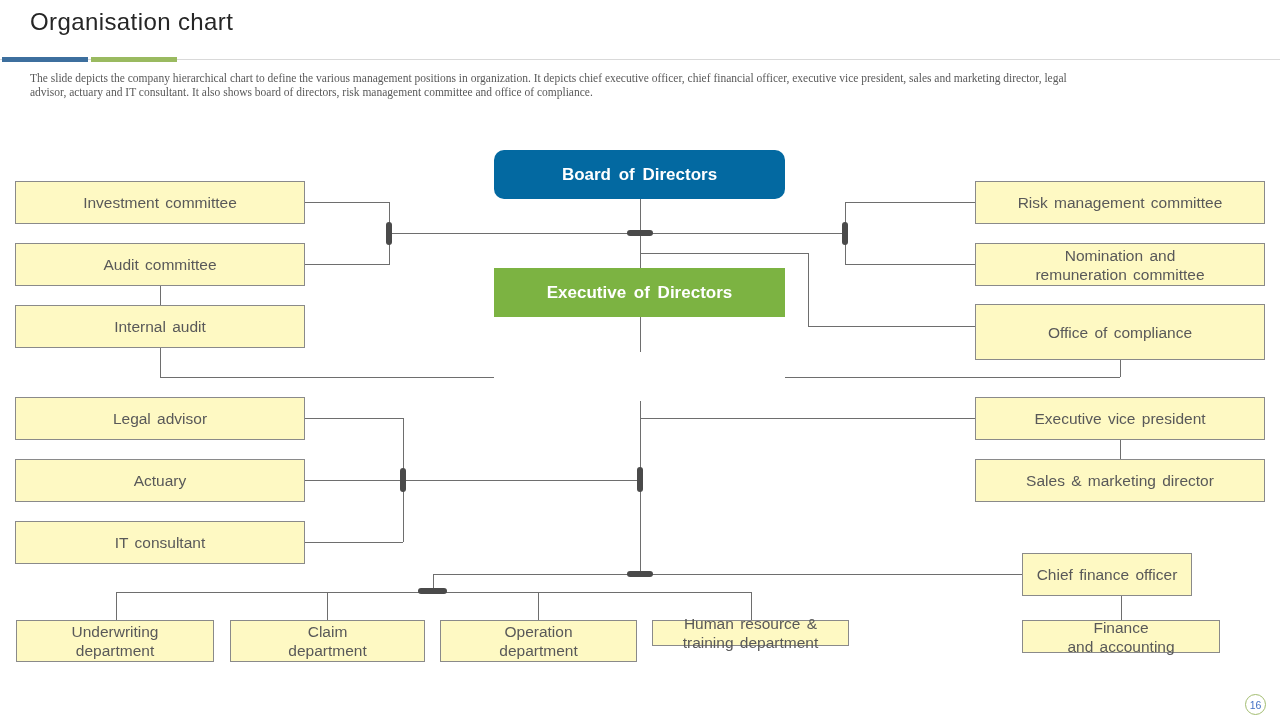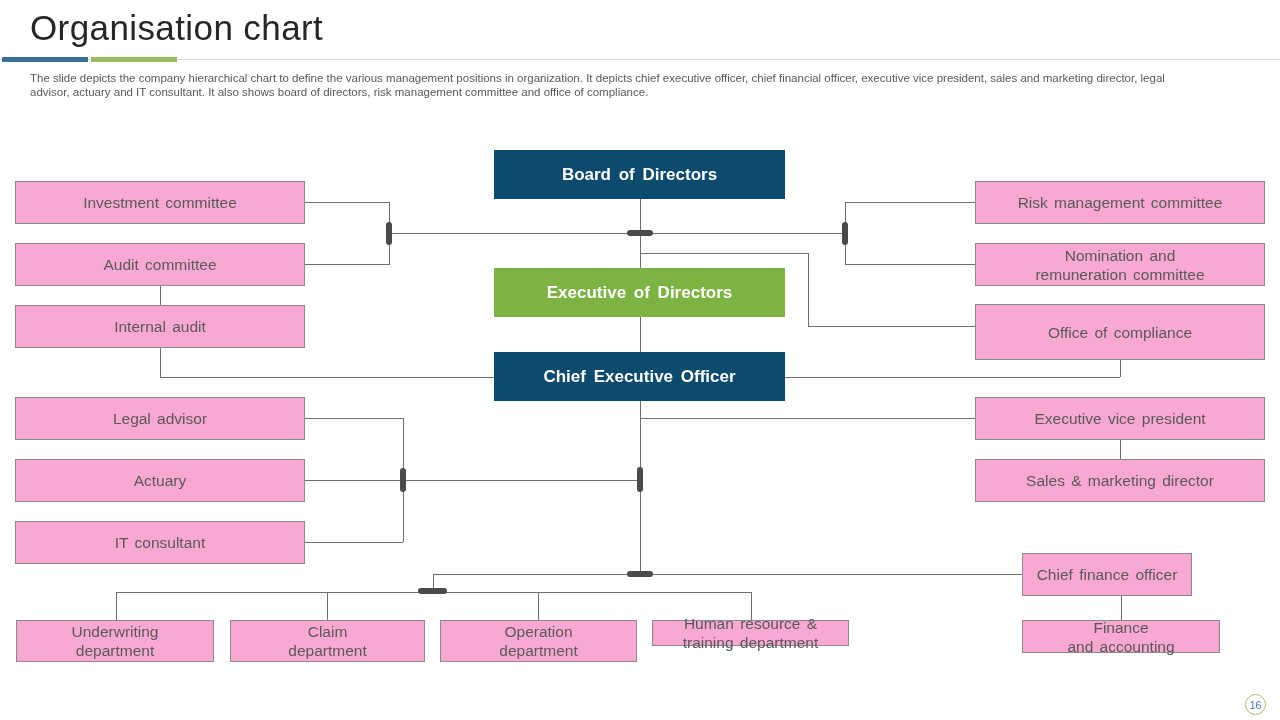--- a/index.html
+++ b/index.html
@@ -1,31 +1,31 @@
 <!DOCTYPE html>
 <html><head>
 <meta charset="utf-8">
 <style>
   html,body{margin:0;padding:0;background:#ffffff;}
   .slide{position:relative;width:1280px;height:720px;background:#ffffff;overflow:hidden;
          font-family:"Liberation Sans",sans-serif;}
-  .title{position:absolute;left:30px;top:8px;font-size:35px;font-weight:400;color:#262626;
+  .title{position:absolute;left:30px;top:8px;font-size:24px;font-weight:400;color:#262626;
          letter-spacing:.4px;}
   .divider-line{position:absolute;left:0;top:59px;width:1280px;height:1px;background:#d9d9d9;}
   .seg{position:absolute;top:57px;height:5px;}
   .seg.blue{left:2px;width:86px;background:#3d6f9e;}
   .seg.green{left:91px;width:86px;background:#9aba60;}
   .desc{position:absolute;left:30px;top:71px;width:1232px;font-size:11.5px;line-height:14px;
-        color:#595959;}
-  .node{position:absolute;box-sizing:border-box;border:1px solid #8a8a8a;background:#f9a8d4;
+        color:#595959;font-family:Liberation Serif, serif;}
+  .node{position:absolute;box-sizing:border-box;border:1px solid #8a8a8a;background:#fef9c3;
         color:#595959;font-size:15.5px;line-height:19px;word-spacing:2px;
         display:flex;flex-direction:column;align-items:center;justify-content:center;
         text-align:center;}
   .node.primary{border:none;color:#ffffff;font-weight:700;font-size:17px;word-spacing:3px;}
-  .node.blue{background:#0c4a6e;}
+  .node.blue{background:#0369a1;border-radius:10px;}
   .node.green{background:#7cb342;}
   .ln{position:absolute;background:#6e6e6e;}
   .jx{position:absolute;background:#4a4a4a;border-radius:3px;}
   .page-badge{position:absolute;left:1245px;top:694px;width:19px;height:19px;border-radius:50%;
               border:1px solid #a3bd70;display:flex;align-items:center;justify-content:center;
               font-size:10.5px;color:#4472c4;background:#ffffff;}
 </style>
 </head>
 <body>
 
@@ -83,23 +83,20 @@
   <div class="jx" style="left:637px;top:467px;width:6px;height:25px"></div>
   <div class="jx" style="left:627px;top:571px;width:26px;height:6px"></div>
   <div class="jx" style="left:418px;top:588px;width:29px;height:6px"></div>
 
   <div class="node primary blue" style="left:494px;top:150px;width:291px;height:49px">
     <span>Board of Directors</span>
   </div>
   <div class="node primary green" style="left:494px;top:268px;width:291px;height:49px">
     <span>Executive of Directors</span>
   </div>
-  <div class="node primary blue" style="left:494px;top:352px;width:291px;height:49px">
-    <span>Chief Executive Officer</span>
-  </div>
 
   <div class="node" style="left:15px;top:181px;width:290px;height:43px">
     <span>Investment committee</span>
   </div>
   <div class="node" style="left:15px;top:243px;width:290px;height:43px">
     <span>Audit committee</span>
   </div>
   <div class="node" style="left:15px;top:305px;width:290px;height:43px">
     <span>Internal audit</span>
   </div>

